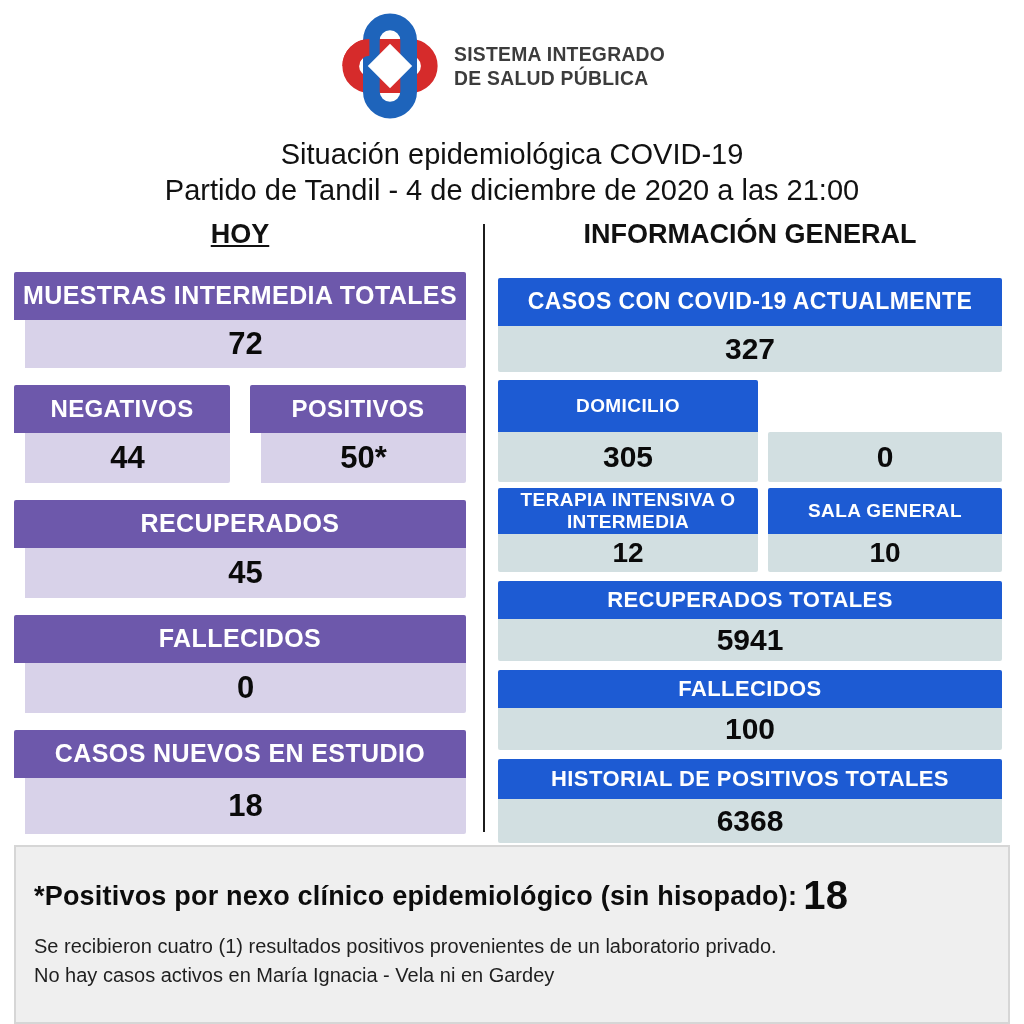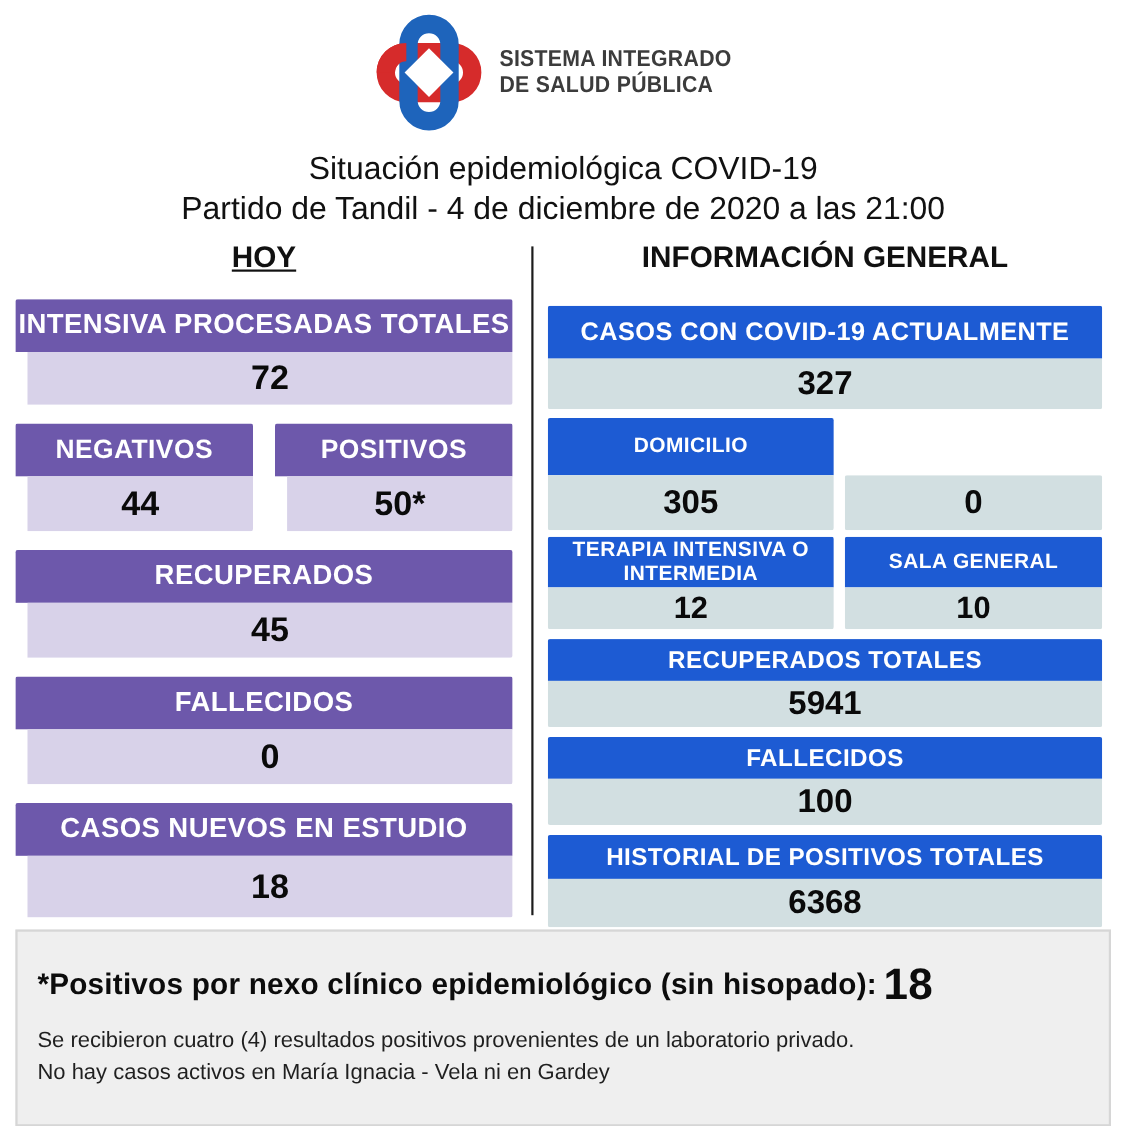--- a/index.html
+++ b/index.html
@@ -80,21 +80,21 @@
 
 <div class="title l1">Situación epidemiológica COVID-19</div>
 <div class="title l2">Partido de Tandil - 4 de diciembre de 2020 a las 21:00</div>
 
 <div class="col-heading hoy">HOY</div>
 <div class="col-heading general">INFORMACIÓN GENERAL</div>
 <div class="divider"></div>
 
 <div class="col today">
   <div class="stat row1">
-    <div class="hd">INTENSIVA PROCESADAS TOTALES</div>
+    <div class="hd">MUESTRAS INTERMEDIA TOTALES</div>
     <div class="val">72</div>
   </div>
   <div class="pair">
     <div class="stat">
       <div class="hd">NEGATIVOS</div>
       <div class="val">44</div>
     </div>
     <div class="stat">
       <div class="hd">POSITIVOS</div>
       <div class="val">50*</div>
@@ -150,16 +150,16 @@
     <div class="hd">HISTORIAL DE POSITIVOS TOTALES</div>
     <div class="val">6368</div>
   </div>
 </div>
 
 <div class="footer">
   <div class="foot-head">
     <span>*Positivos por nexo clínico epidemiológico (sin hisopado):</span><span class="big">18</span>
   </div>
   <div class="foot-notes">
-    <div>Se recibieron cuatro (4) resultados positivos provenientes de un laboratorio privado.</div>
+    <div>Se recibieron cuatro (1) resultados positivos provenientes de un laboratorio privado.</div>
     <div>No hay casos activos en María Ignacia - Vela ni en Gardey</div>
   </div>
 </div>
 
 </body></html>

